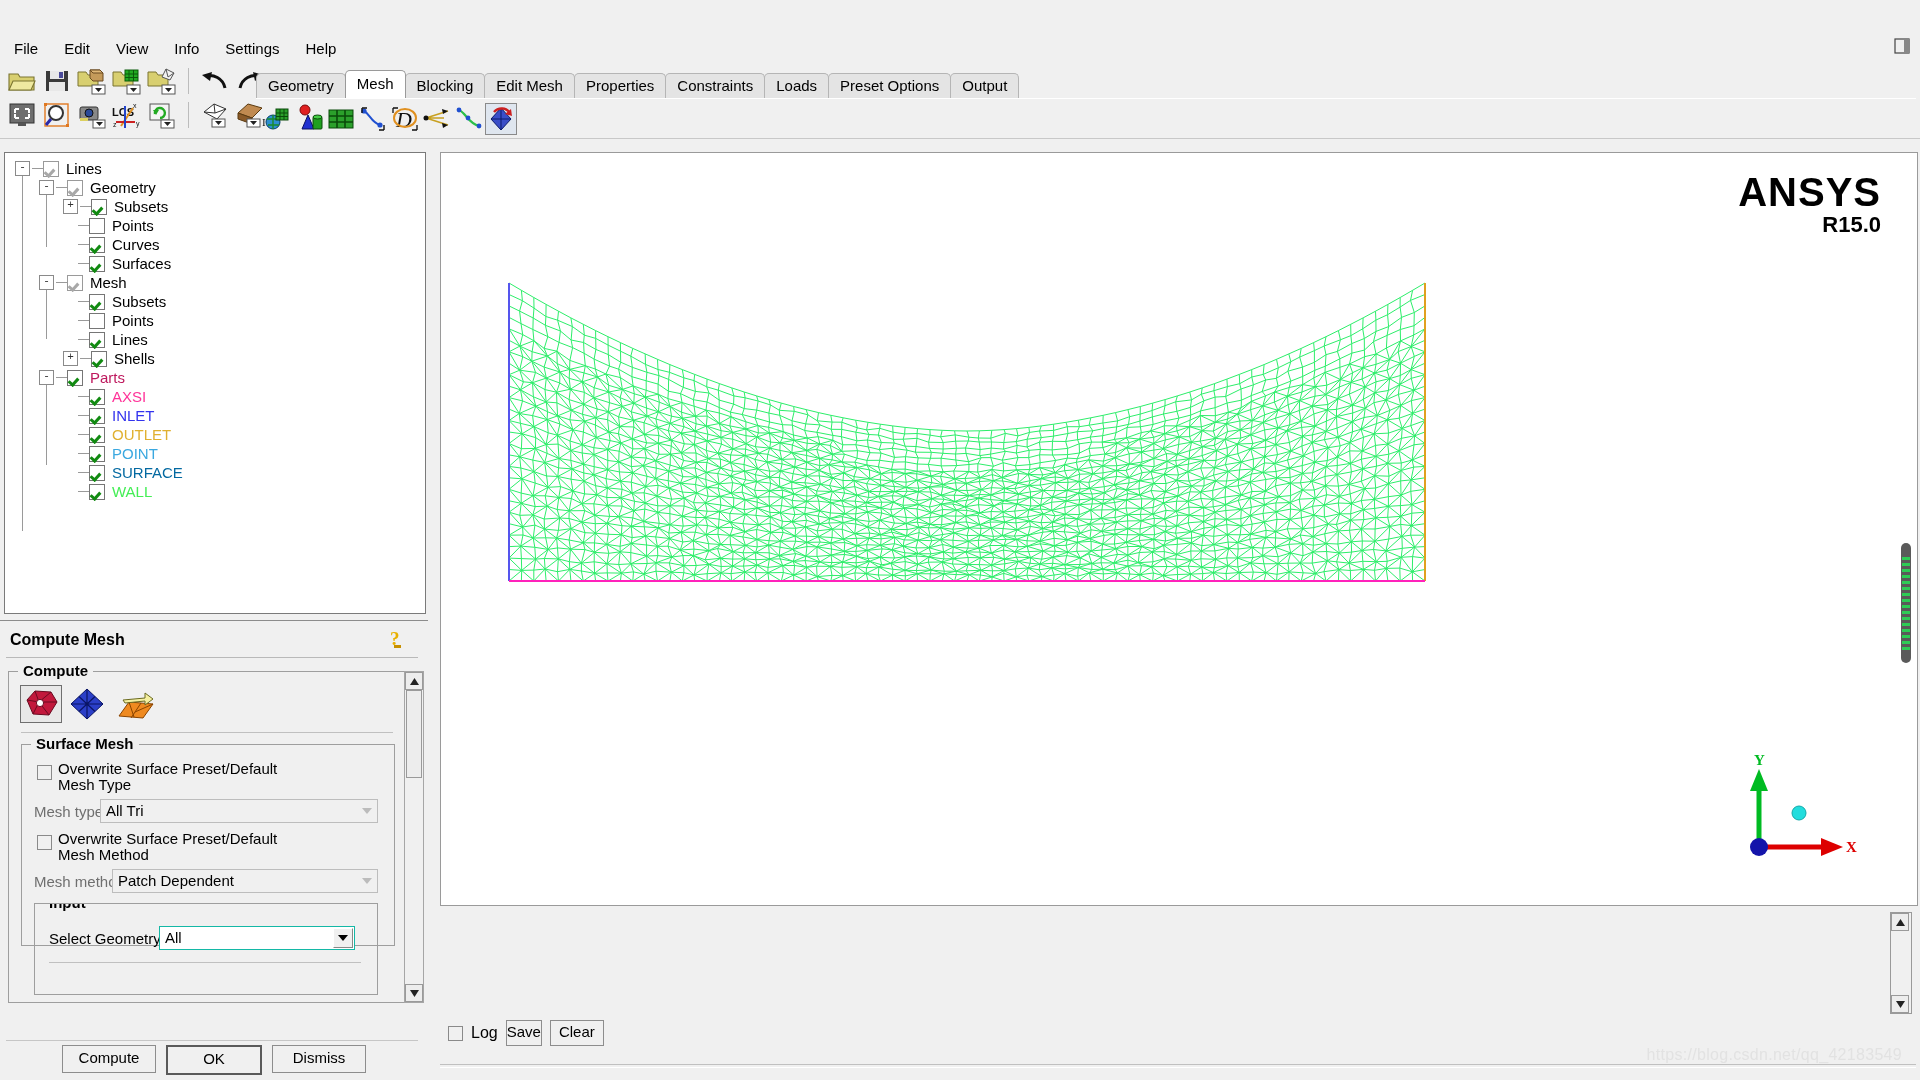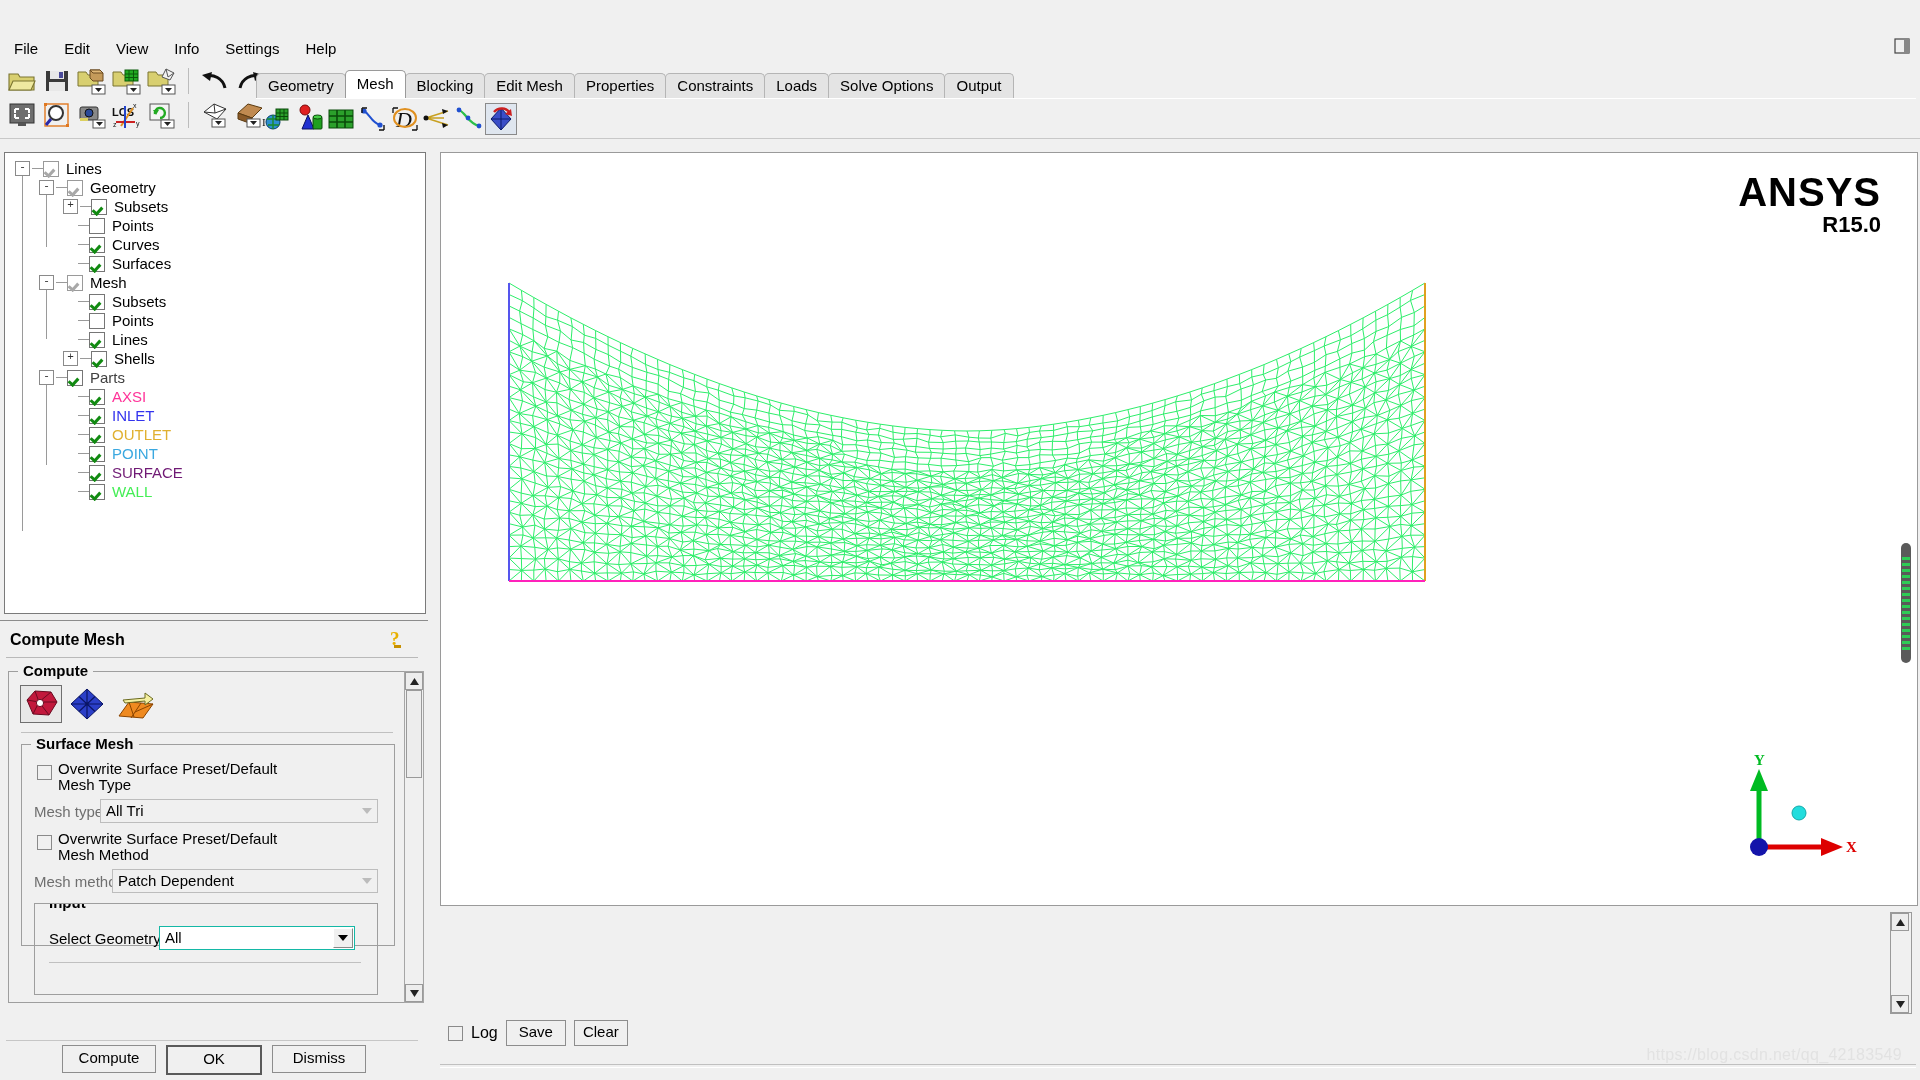--- a/index.html
+++ b/index.html
@@ -282,21 +282,21 @@
   </div>
 
   <div class="tabstrip">
     <div class="tab">Geometry</div>
     <div class="tab active">Mesh</div>
     <div class="tab">Blocking</div>
     <div class="tab">Edit Mesh</div>
     <div class="tab">Properties</div>
     <div class="tab">Constraints</div>
     <div class="tab">Loads</div>
-    <div class="tab">Solve Options</div>
+    <div class="tab">Preset Options</div>
     <div class="tab">Output</div>
   </div>
   <div class="tabline"></div>
 
   <div class="mesh-tb">
     <span class="tbicon">
       <svg width="30" height="30" viewBox="0 0 30 30">
         <text x="0" y="22" font-size="11" fill="#111" font-family="Liberation Serif">I</text>
         <circle cx="11" cy="18" r="7" fill="#2b8fd0" stroke="#06406a"></circle>
         <path d="M5 15h12M6 21h11M11 11v14" stroke="#1a8a2a" stroke-width="1.4"></path>
@@ -433,21 +433,21 @@
         <span class="tglyph">+</span>
           <span class="hline"></span>
         <span class="cb checked"></span>
         <span class="tlabel" style="color:#000">Shells</span>
       </div>
 
       <div class="tnode" style="padding-left:24px">
         <span class="tglyph">-</span>
           <span class="hline"></span>
         <span class="cb checked"></span>
-        <span class="tlabel" style="color:#404040">Parts</span>
+        <span class="tlabel" style="color:#be185d">Parts</span>
       </div>
       <div class="tnode" style="padding-left:48px">
         <span class="tspacer" style="width:15px"></span>
           <span class="hline"></span>
         <span class="cb checked"></span>
         <span class="tlabel" style="color:#ff3399">AXSI</span>
       </div>
       <div class="tnode" style="padding-left:48px">
         <span class="tspacer" style="width:15px"></span>
           <span class="hline"></span>
@@ -463,21 +463,21 @@
       <div class="tnode" style="padding-left:48px">
         <span class="tspacer" style="width:15px"></span>
           <span class="hline"></span>
         <span class="cb checked"></span>
         <span class="tlabel" style="color:#3aa8e0">POINT</span>
       </div>
       <div class="tnode" style="padding-left:48px">
         <span class="tspacer" style="width:15px"></span>
           <span class="hline"></span>
         <span class="cb checked"></span>
-        <span class="tlabel" style="color:#701a75">SURFACE</span>
+        <span class="tlabel" style="color:#0369a1">SURFACE</span>
       </div>
       <div class="tnode" style="padding-left:48px">
         <span class="tspacer" style="width:15px"></span>
           <span class="hline"></span>
         <span class="cb checked"></span>
         <span class="tlabel" style="color:#44ee55">WALL</span>
       </div>
 
     </div>
   </div>
@@ -638,20 +638,20 @@
       </span>
       <span class="vsbtn" style="bottom:0;left:0;">
         <svg width="9" height="7" viewBox="0 0 9 7">
             <polygon points="4.5,7 9,0 0,0" fill="#222"></polygon>
           </svg>
       </span>
     </div>
     <div class="msg-ctrls">
       <span class="chk2"></span>
       <span class="lbl">Log</span>
-      <span class="btn" style="min-width:0;padding:0 12px;height:24px;line-height:22px;">Save</span>
+      <span class="btn" style="min-width:0;padding:0 0;height:24px;line-height:22px;">Save</span>
       <span class="btn" style="min-width:0;padding:0 8px;height:24px;line-height:22px;">Clear</span>
     </div>
     <div class="msg-hr"></div>
     <div class="watermark">https://blog.csdn.net/qq_42183549</div>
   </div>
 
 </div>
 
 </body></html>

